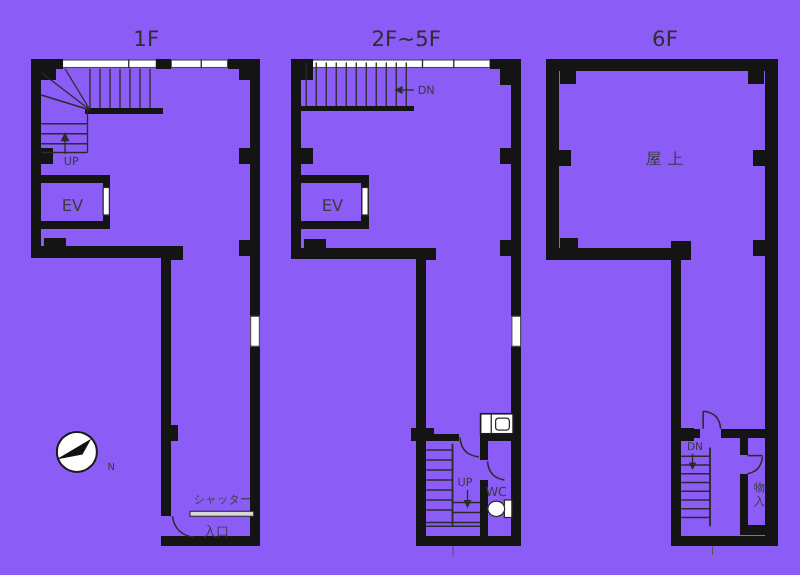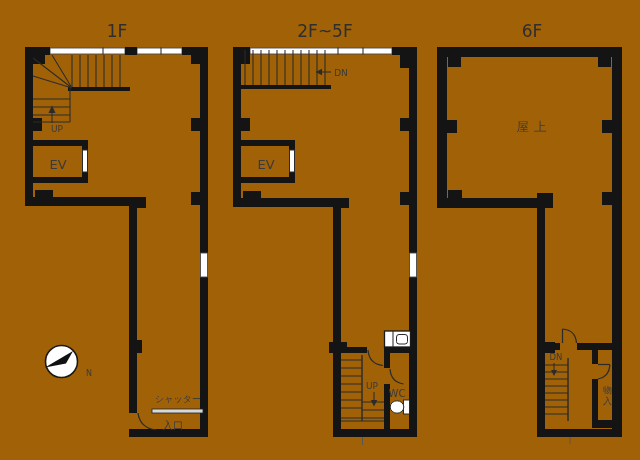--- a/index.html
+++ b/index.html
@@ -1,17 +1,17 @@
 <!DOCTYPE html>
 <html><head>
 <meta charset="utf-8">
 <style>
   html,body{margin:0;padding:0;background:#ffffff;}
   .canvas{
-    position:relative;width:640px;height:460px;background:#a16207;overflow:hidden;
+    position:relative;width:640px;height:460px;background:#8b5cf6;overflow:hidden;
     font-family:"DejaVu Sans","Liberation Sans",sans-serif;
   }
   svg{position:absolute;left:0;top:0;}
   .wall{fill:#141414;shape-rendering:crispEdges;}
   .win{fill:#ffffff;stroke:#4a4a4a;stroke-width:0.9;}
   .hair{stroke:#2b2b2b;stroke-width:1.05;fill:none;}
   .hair2{stroke:#2b2b2b;stroke-width:1.45;fill:none;}
   .arc{stroke:#2b2b2b;stroke-width:1.25;fill:none;}
   .fix{fill:#ffffff;stroke:#1a1a1a;stroke-width:1.3;}
   .fix2{fill:#ffffff;stroke:#2b2b2b;stroke-width:1;}

